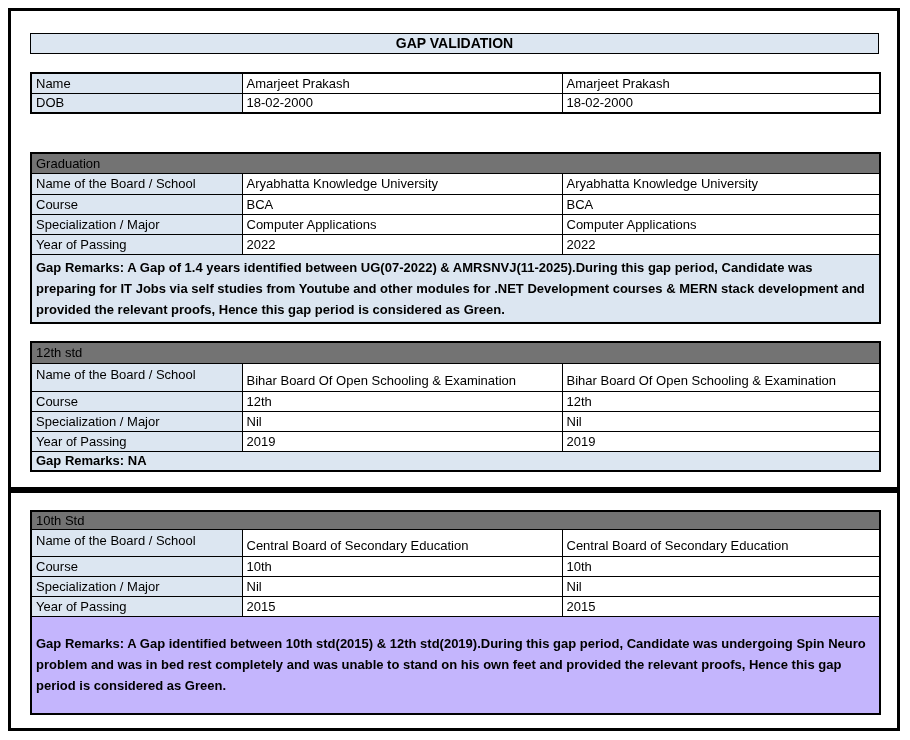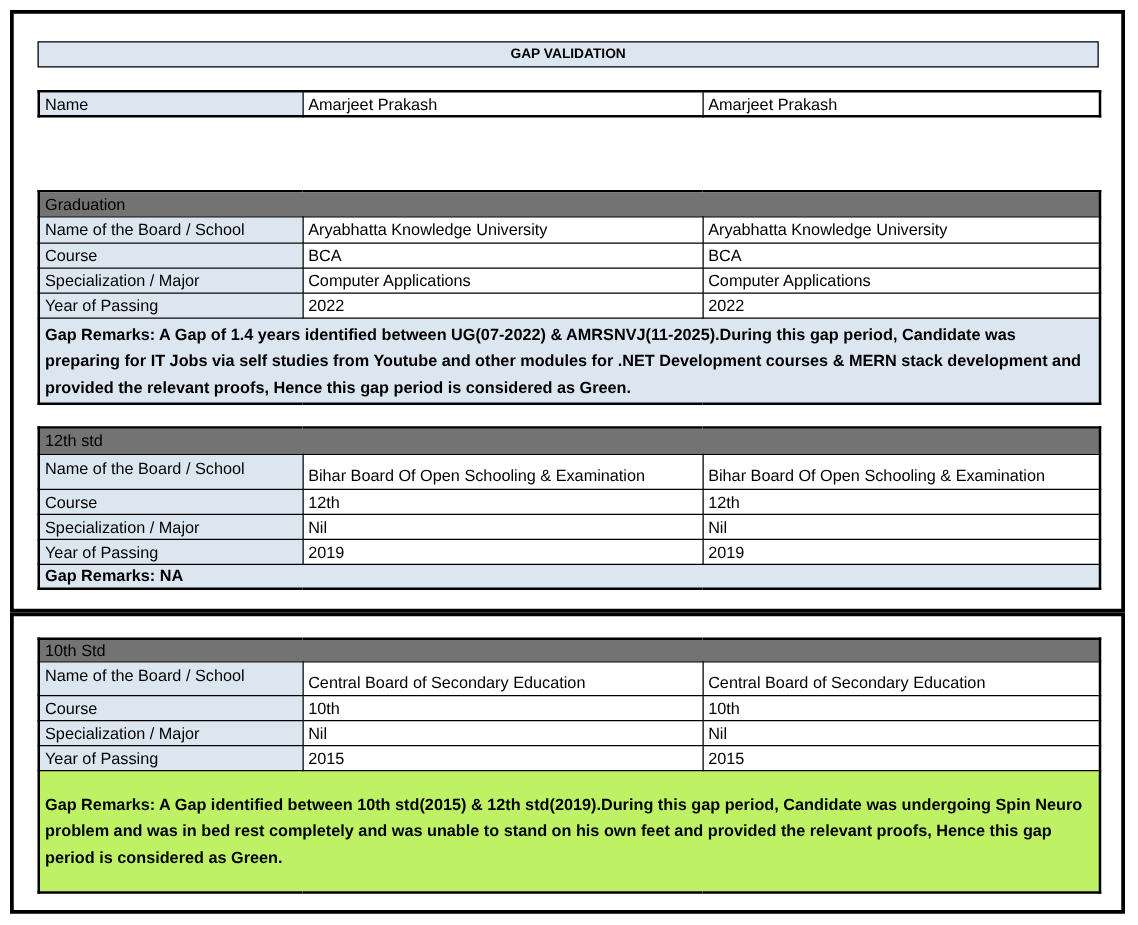--- a/index.html
+++ b/index.html
@@ -25,21 +25,21 @@
   .box1 { left: 8px; top: 8px; width: 892px; height: 482px; }
   .box2 { left: 8px; top: 490px; width: 892px; height: 241px; }
 
   .title-bar {
     position: absolute;
     left: 30px; top: 33px;
     width: 849px; height: 21px;
     box-sizing: border-box;
     border: 1px solid #000000;
     background: #dce6f1;
-    font-size: 11px;
+    font-size: 14px;
     font-weight: bold;
     text-align: center;
     line-height: 19px;
   }
 
   table.grid {
     position: absolute;
     border-collapse: collapse;
     table-layout: fixed;
     width: 849px;
@@ -74,21 +74,21 @@
     line-height: 21px;
     vertical-align: top;
     padding: 3px 5px 0 5px;
     margin-top: 26px;
   }
   td.remarks-na {
     background: #dce6f1;
     font-weight: bold;
   }
   td.remarks-pad {
-    background: #bef264;
+    background: #c4b5fd;
     font-weight: bold;
     white-space: normal !important;
     line-height: 21px;
     vertical-align: top;
     padding: 21px 5px 0 5px;
   }
 </style>
 </head>
 <body>
 
@@ -104,20 +104,25 @@
         <col style="width:211px">
         <col style="width:320px">
         <col style="width:318px">
       </colgroup>
     <tbody>
     <tr style="height:20px;">
       <td class="lbl">Name</td>
       <td class="val">Amarjeet Prakash</td>
       <td class="val">Amarjeet Prakash</td>
     </tr>
+    <tr style="height:20px;">
+      <td class="lbl">DOB</td>
+      <td class="val">18-02-2000</td>
+      <td class="val">18-02-2000</td>
+    </tr>
   </tbody>
     </table>
 
   <table class="grid" style="left:30px; top:152px;">
     <colgroup>
         <col style="width:211px">
         <col style="width:320px">
         <col style="width:318px">
       </colgroup>
     <tbody>

